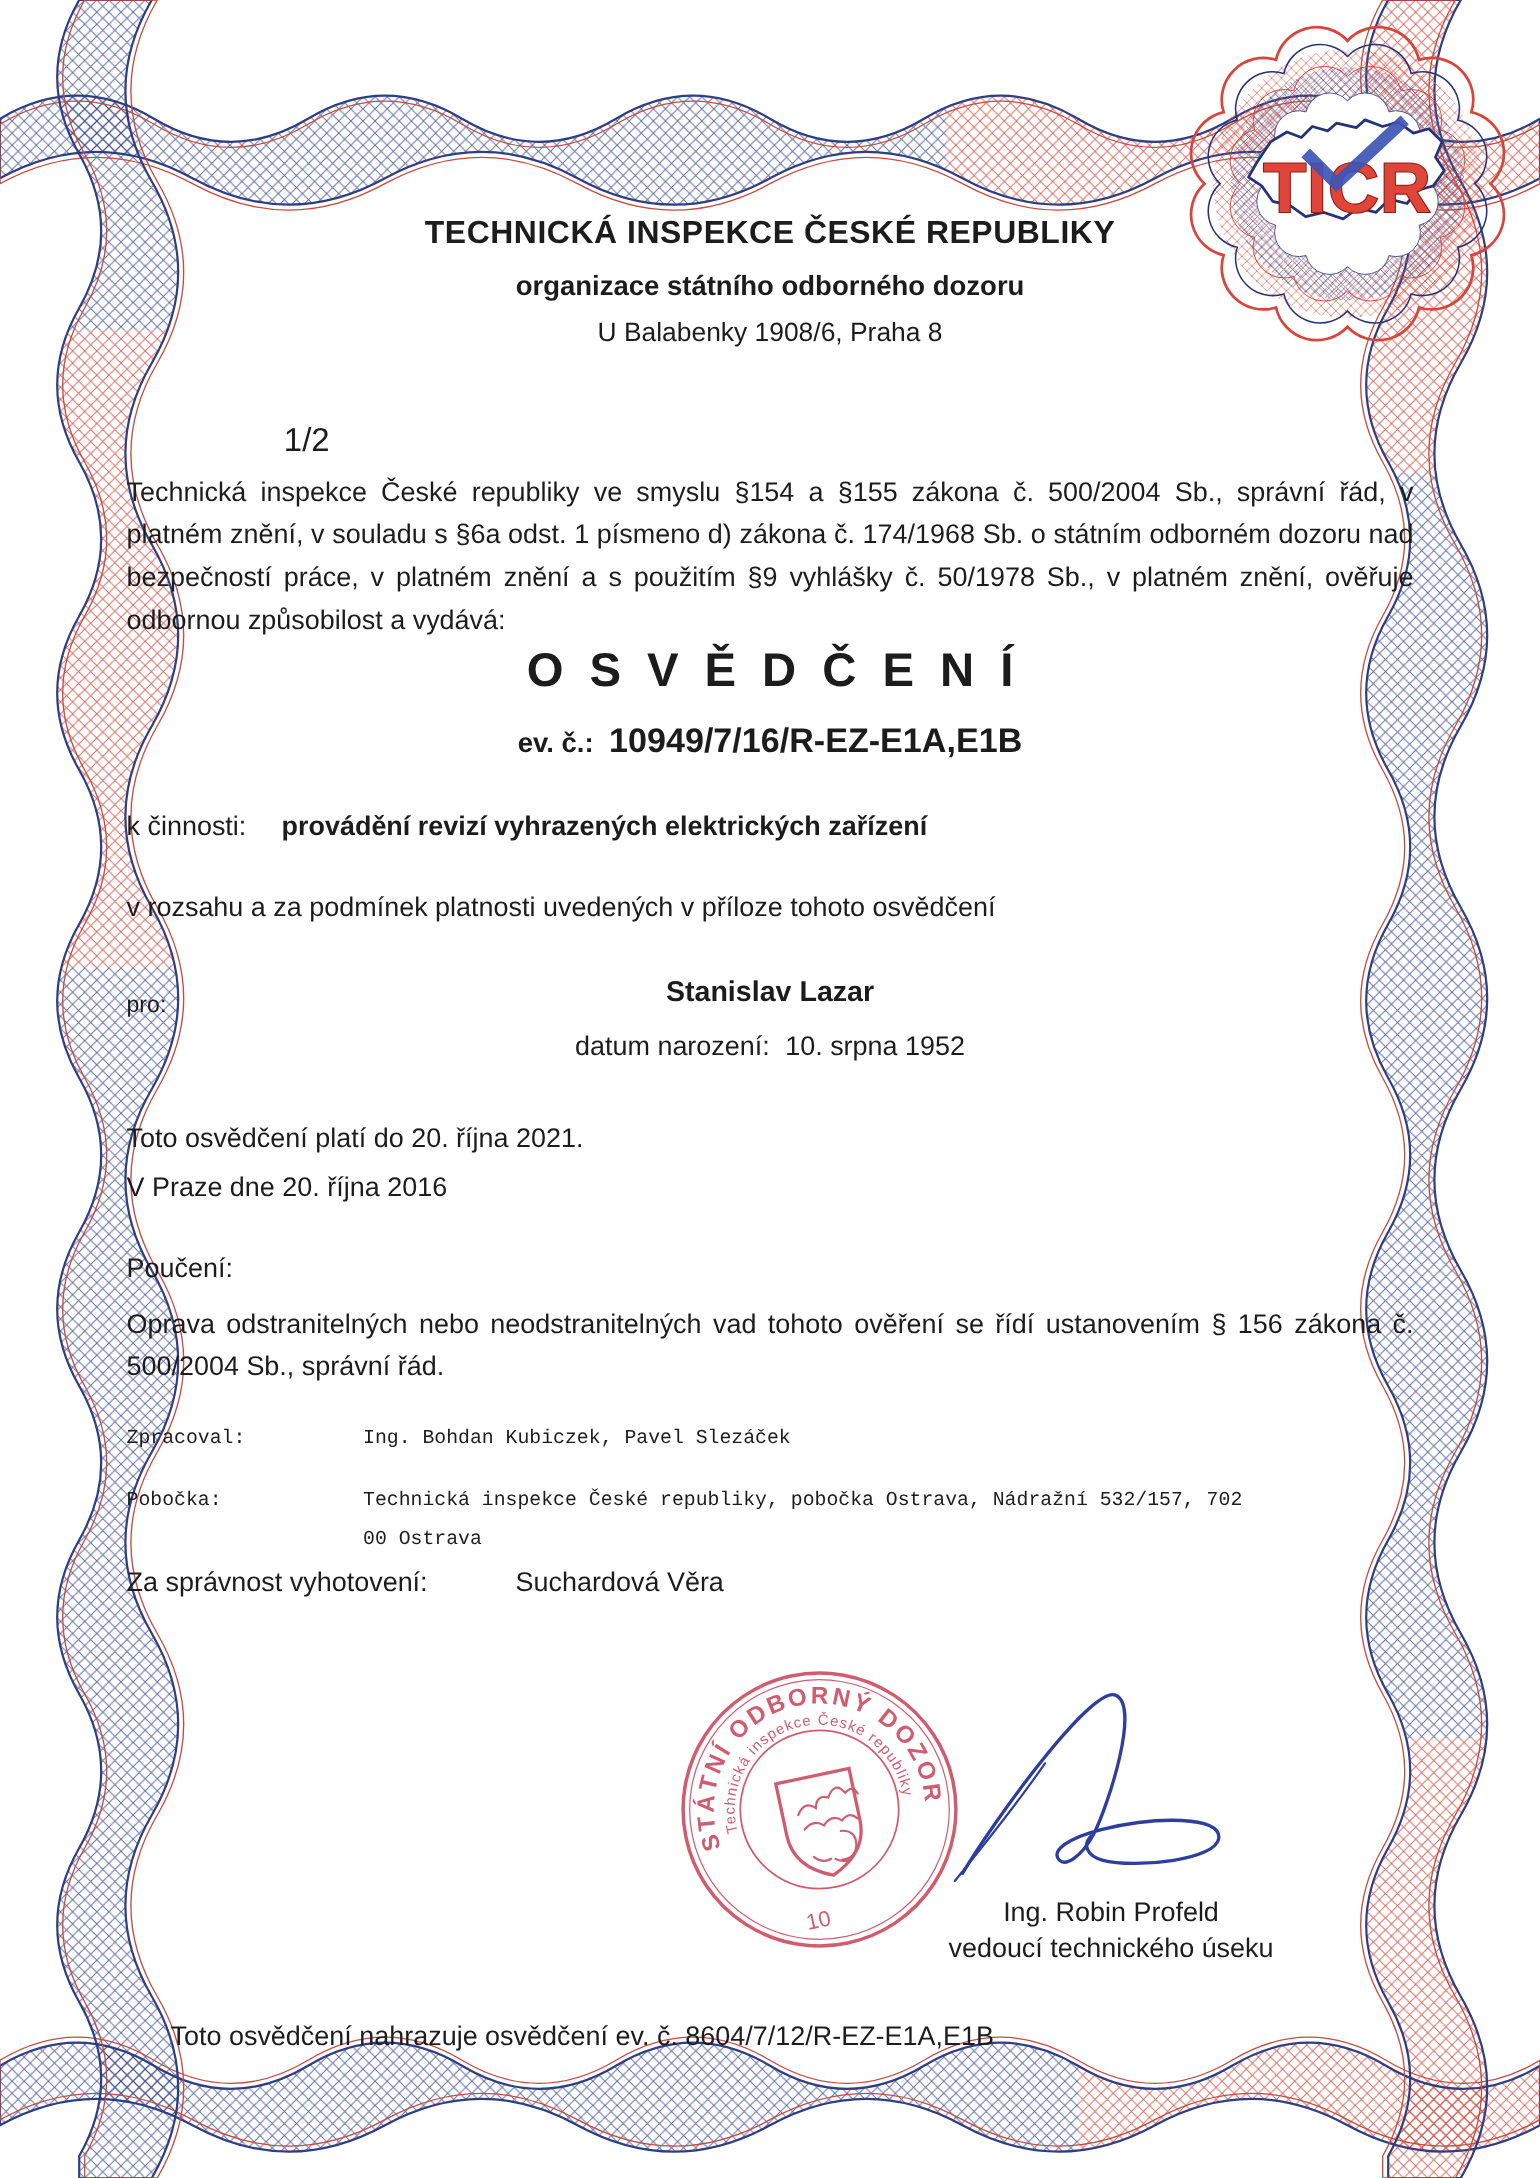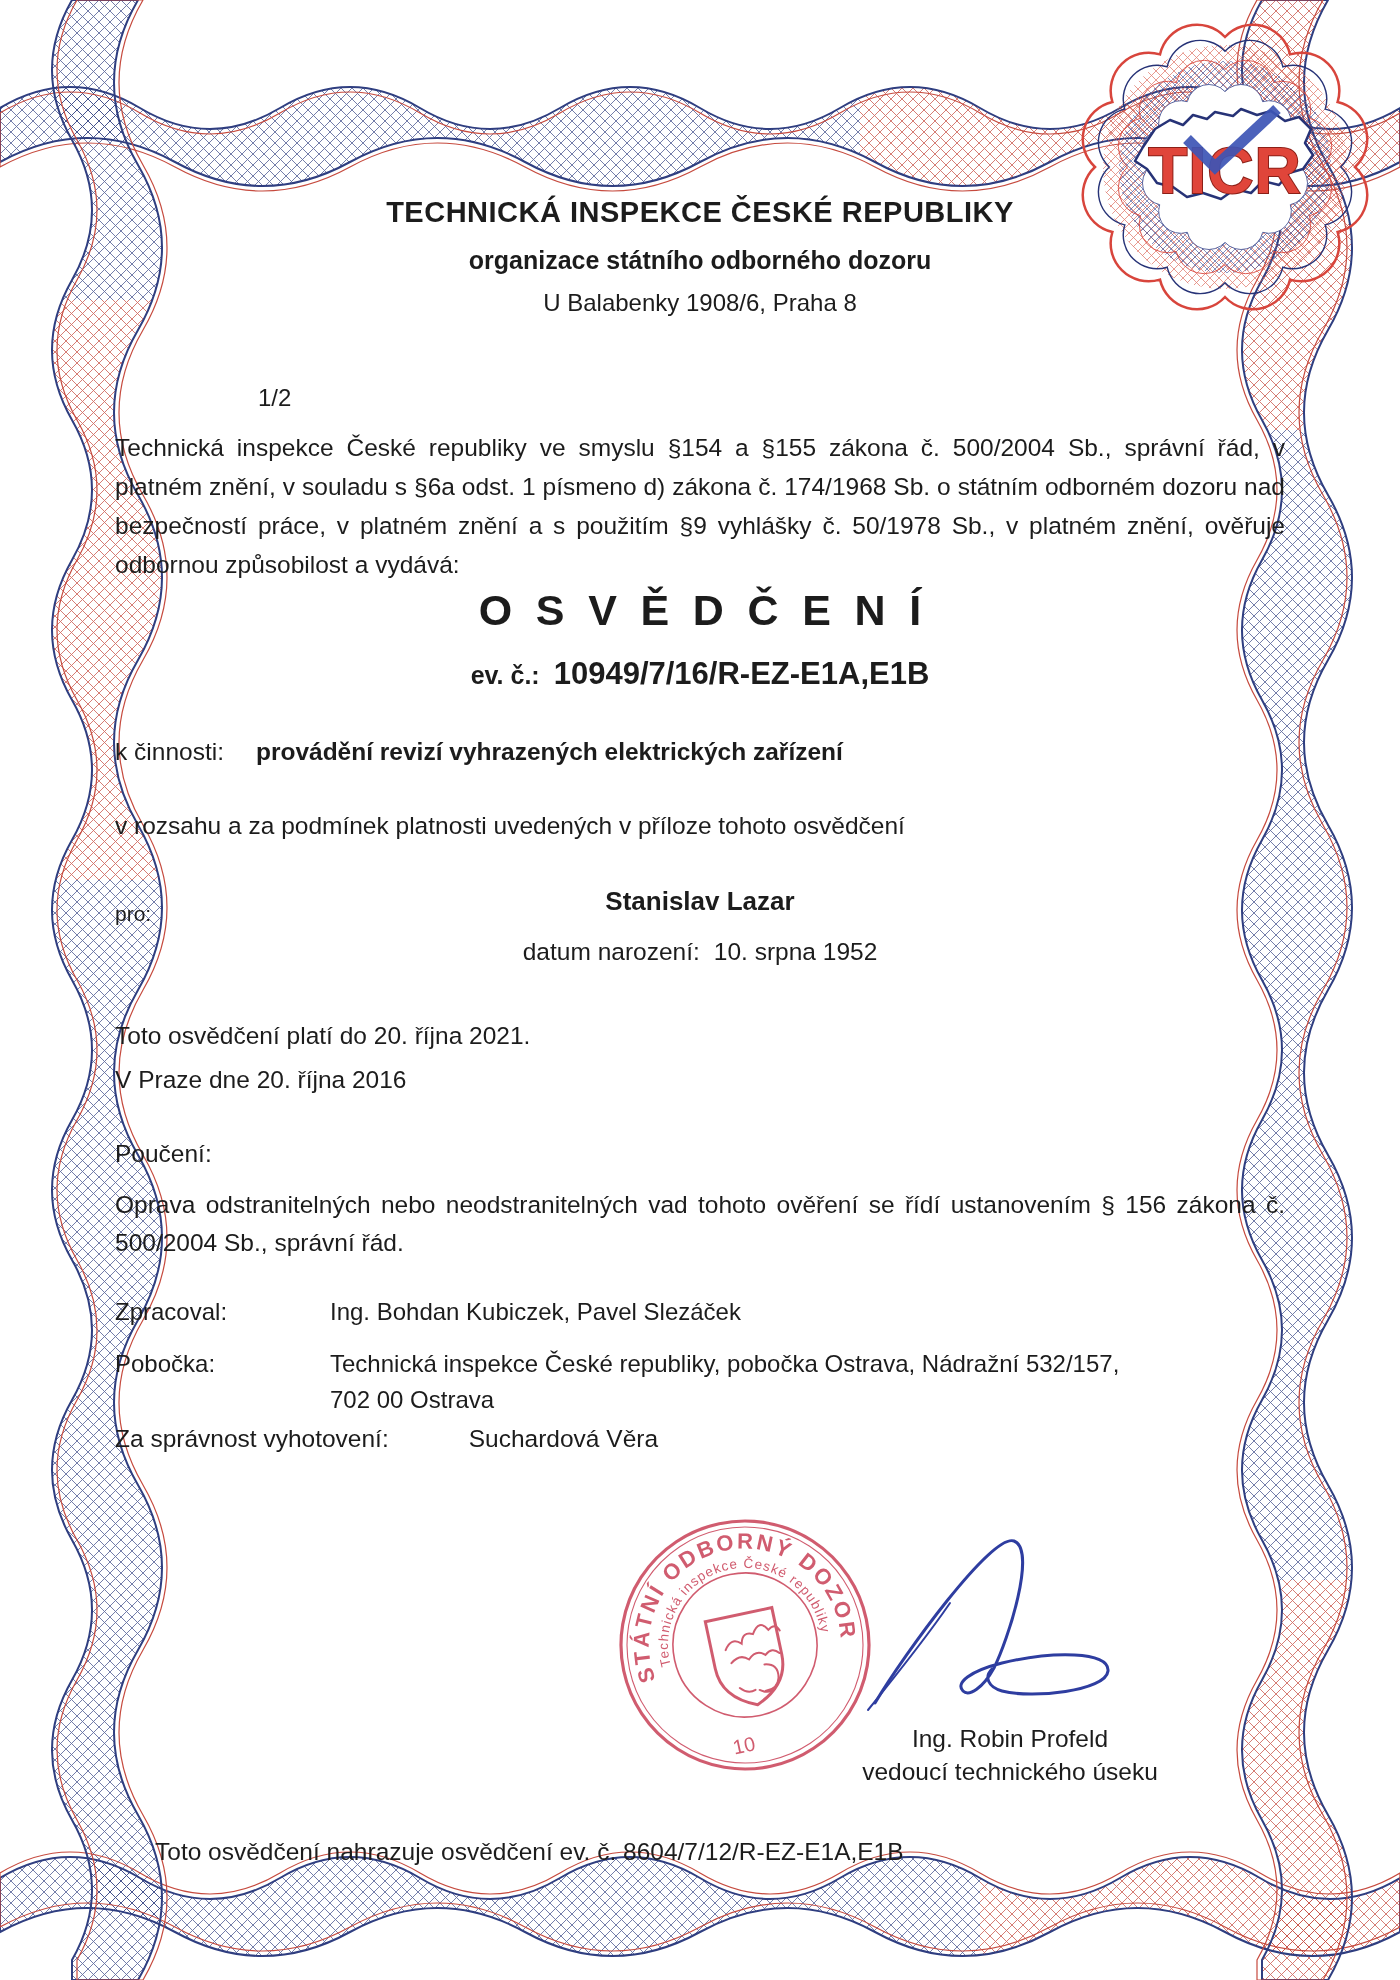--- a/index.html
+++ b/index.html
@@ -6,39 +6,39 @@
   .page{position:relative;width:1400px;height:1980px;background:#ffffff;overflow:hidden;
         font-family:"Liberation Sans", sans-serif;color:#1c1c1c;}
   .abs{position:absolute;}
   .content{left:115px;width:1170px;}
   .center{text-align:center;}
   .header-block{top:196px;}
   .org-name{font-size:29px;font-weight:bold;letter-spacing:.5px;margin-bottom:17px;}
   .org-sub{font-size:25px;font-weight:bold;margin-bottom:14px;}
   .org-addr{font-size:24px;}
   .cj{top:338px;font-size:25px;}
-  .pageno{top:384px;left:258px;font-size:24px;}
+  .pageno{top:384px;left:258px;font-size:30px;}
   .intro{top:428px;font-size:24.5px;line-height:39px;text-align:justify;}
   .cert-title{top:586px;font-size:43px;font-weight:bold;letter-spacing:.55em;text-indent:.55em;}
   .evline{top:656px;}
   .evlbl{font-size:25px;font-weight:bold;margin-right:14px;}
   .evnum{font-size:31px;font-weight:bold;}
   .rowflex{display:flex;align-items:flex-end;gap:10px;}
   .activity{top:738px;font-size:24.5px;}
   .activity .val{font-weight:bold;margin-left:22px;}
   .scope{top:812px;font-size:24.5px;}
   .prorow{top:886px;height:40px;}
   .prolbl{position:absolute;left:0;top:16px;font-size:21px;}
   .holder{position:absolute;left:0;width:100%;text-align:center;font-size:26px;font-weight:bold;}
   .birth{top:938px;display:flex;justify-content:center;gap:14px;font-size:24.5px;}
   .valid{top:1022px;font-size:24.5px;}
   .issued{top:1066px;font-size:24.5px;}
   .pouceni{top:1140px;font-size:24.5px;}
   .notice{top:1186px;font-size:24.5px;line-height:38px;text-align:justify;}
-  .frow{font-size:24px;display:flex;}
+  .frow{font-size:18px;display:flex;font-family:Liberation Mono, monospace;}
   .frow .lbl{width:215px;flex:none;}
   .zpracoval{top:1298px;}
   .pobocka{top:1346px;line-height:36px;}
   .pobocka .val{width:800px;}
   .sprav{top:1425px;display:flex;gap:80px;font-size:24.5px;text-align:right;}
   .signblock{top:1722px;left:860px;width:300px;text-align:center;font-size:24.5px;line-height:33px;}
   .replace{top:1838px;left:155px;font-size:24.5px;}
   svg text{font-family:"Liberation Sans", sans-serif;}
 </style>
 </head>

